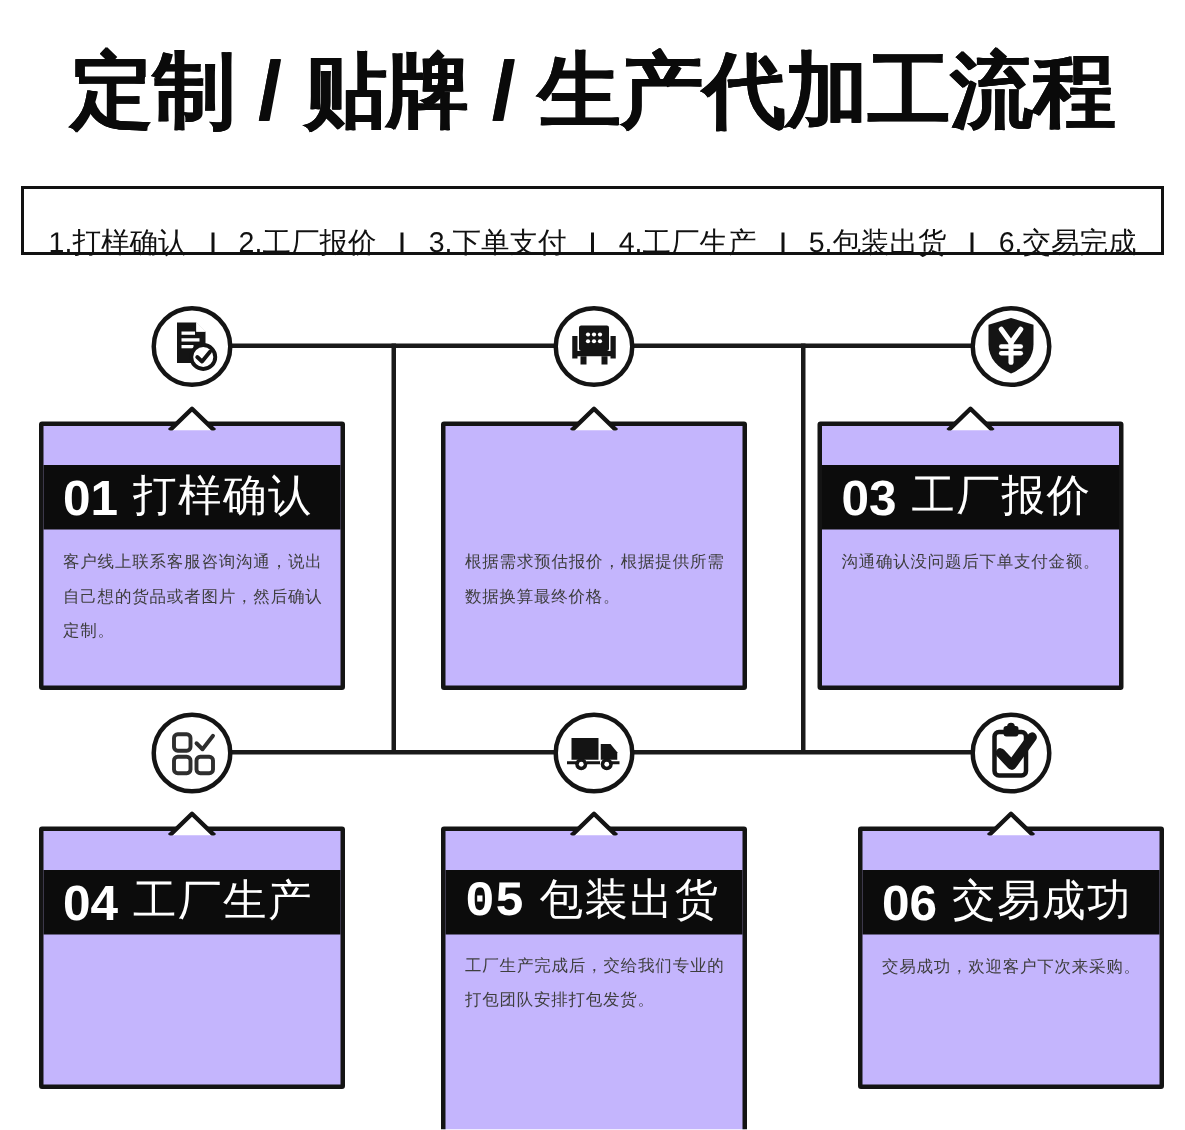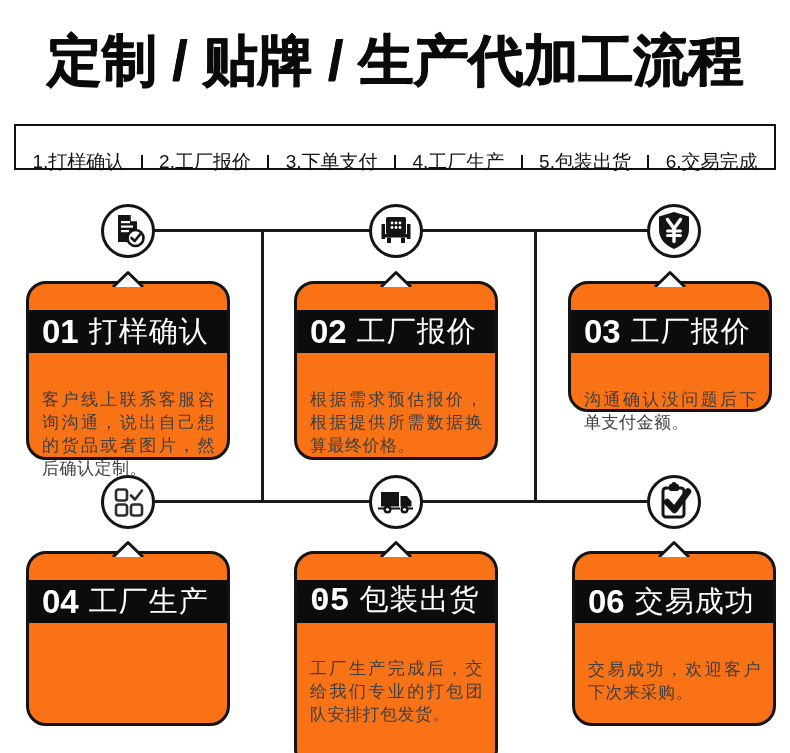--- a/index.html
+++ b/index.html
@@ -32,35 +32,34 @@
   .hline{height:3px;}
   .vline{width:3px;}
   
   .icon-circle{
     position:absolute;width:54px;height:54px;border:3.5px solid #141414;
     border-radius:50%;background:#fff;box-sizing:border-box;
   }
   .icon-circle svg{position:absolute;left:-3.5px;top:-3.5px;width:54px;height:54px;}
   
   .card{
-    position:absolute;width:204px;background:#f97316;border:3px solid #141414;
-    border-radius:20px;box-sizing:border-box;
+    position:absolute;width:204px;background:#c4b5fd;border:3px solid #141414;
+    border-radius:2px;box-sizing:border-box;
   }
   .notch{position:absolute;top:-14px;left:50%;transform:translateX(-50%);width:34px;height:17px;}
   .banner{
     position:absolute;top:26px;left:0;right:0;height:43px;background:#0c0c0c;
     display:flex;align-items:center;padding-left:13px;overflow:hidden;
   }
   .banner .num{color:#fff;font-size:33px;font-weight:700;line-height:1;}
   .banner .ctitle{color:#fff;font-size:29px;font-weight:400;margin-left:10px;letter-spacing:1px;line-height:1;white-space:nowrap;}
   .cbody{
     position:absolute;top:80px;left:13px;right:12px;
-    font-size:17px;line-height:23px;letter-spacing:0.5px;color:#3e3e3e;
+    font-size:11px;line-height:23px;letter-spacing:0.5px;color:#3e3e3e;
     text-align:justify;
-    margin-top:24px;
   }
 </style>
 </head>
 <body>
 
 <div class="poster">
 
   <div class="title">定制 / 贴牌 / 生产代加工流程</div>
 
   <div class="steps">
@@ -163,27 +162,23 @@
     <div class="banner">
       <span class="num">01</span>
       <span class="ctitle">打样确认</span>
     </div>
     <div class="cbody">客户线上联系客服咨询沟通，说出自己想的货品或者图片，然后确认定制。</div>
   </div>
   <div class="card" style="left:294px;top:281px;height:179px;">
     <svg class="notch" viewBox="0 0 34 17">
         <path d="M2 17 L17 2.5 L32 17" fill="#ffffff" stroke="#141414" stroke-width="3" stroke-linejoin="round"></path>
       </svg>
-    <div class="banner">
-      <span class="num">02</span>
-      <span class="ctitle">工厂报价</span>
-    </div>
     <div class="cbody">根据需求预估报价，根据提供所需数据换算最终价格。</div>
   </div>
-  <div class="card" style="left:568px;top:281px;height:131px;">
+  <div class="card" style="left:545px;top:281px;height:179px;">
     <svg class="notch" viewBox="0 0 34 17">
         <path d="M2 17 L17 2.5 L32 17" fill="#ffffff" stroke="#141414" stroke-width="3" stroke-linejoin="round"></path>
       </svg>
     <div class="banner">
       <span class="num">03</span>
       <span class="ctitle">工厂报价</span>
     </div>
     <div class="cbody">沟通确认没问题后下单支付金额。</div>
   </div>
 

